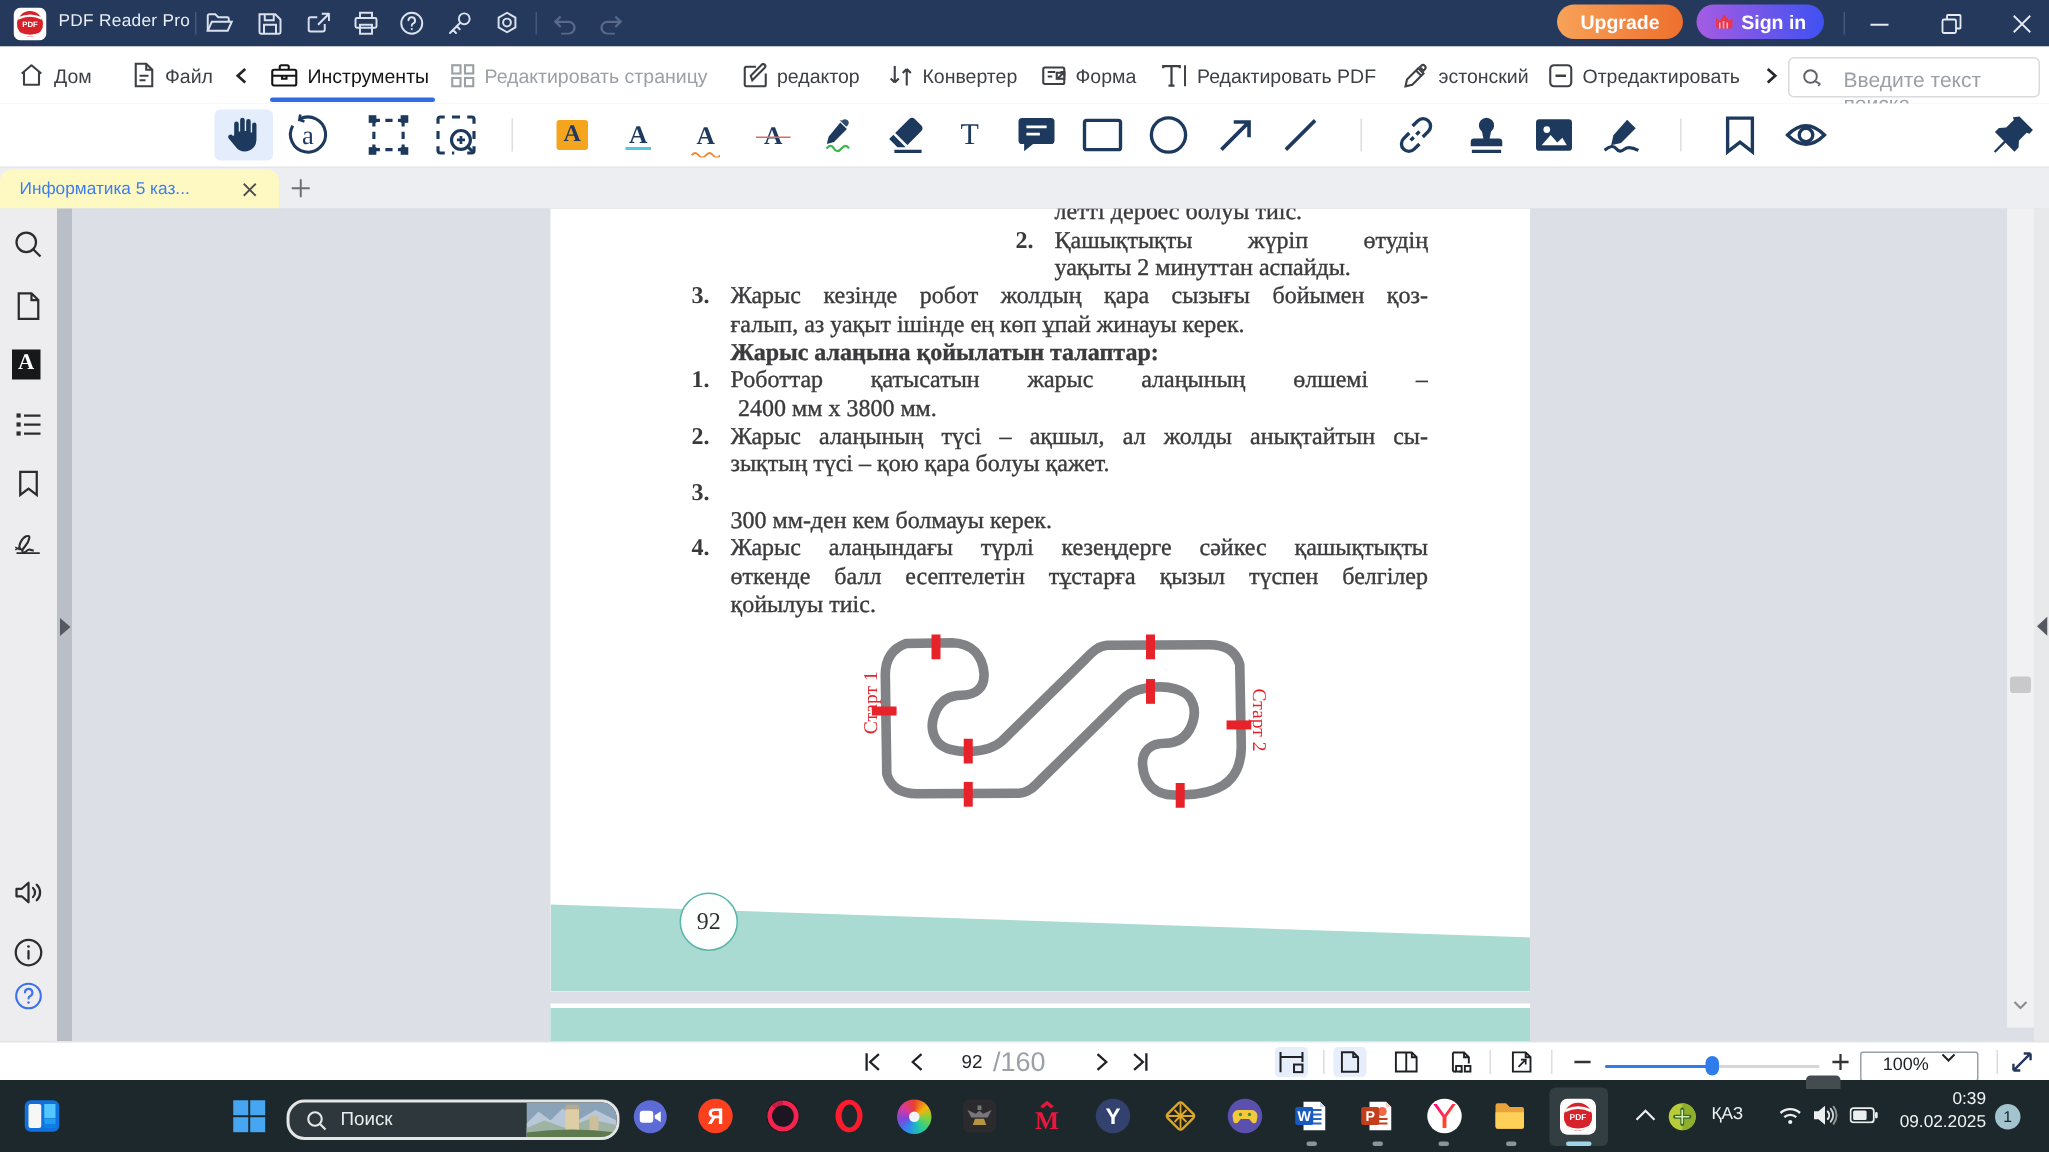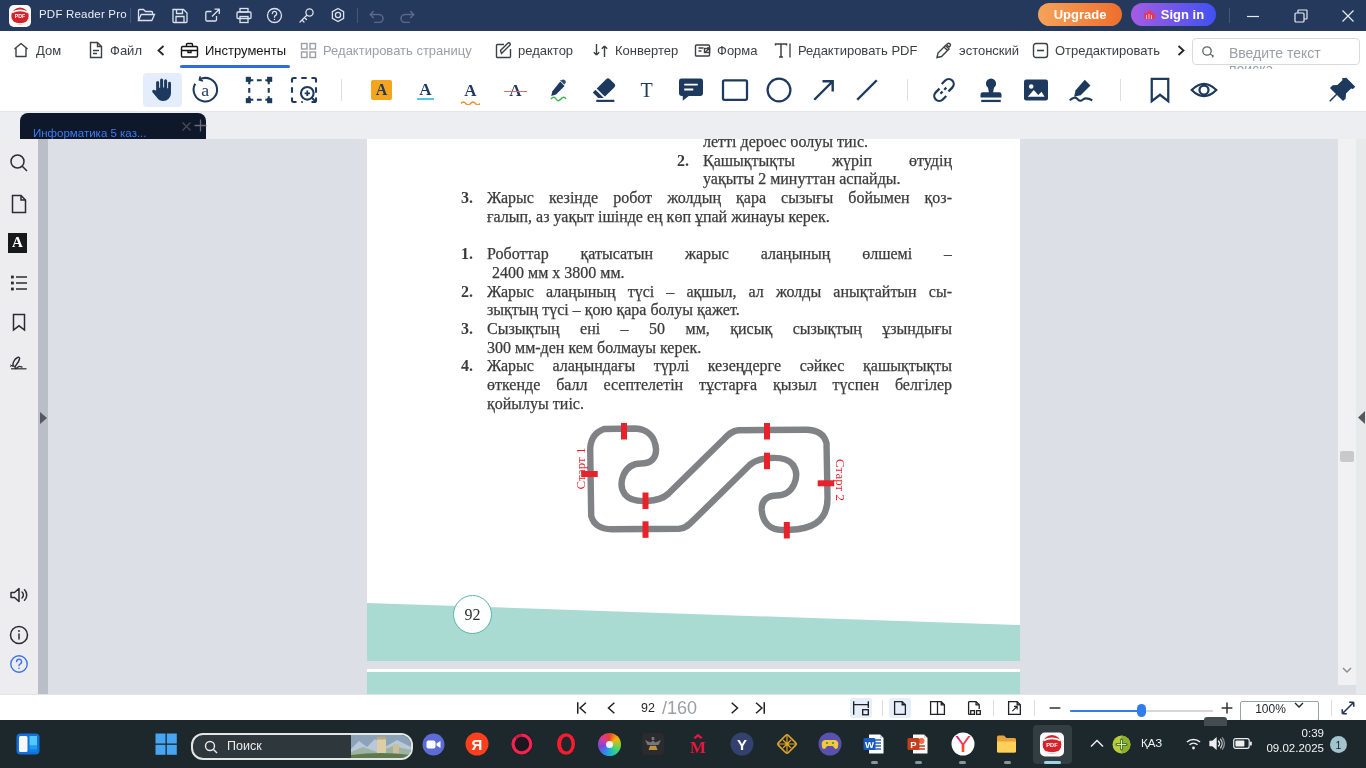--- a/index.html
+++ b/index.html
@@ -12,22 +12,22 @@
   
   #menurow{left:0;top:31px;width:1366px;height:38px;background:#ffffff;}
   .mitem{position:absolute;top:0;height:38px;display:flex;align-items:center;gap:6px;
          font-size:13px;color:#3c4045;white-space:nowrap;}
   
   #toolsrow{left:0;top:69px;width:1366px;height:42px;background:#ffffff;border-bottom:1px solid #e4e6e9;}
   .tico{position:absolute;top:0;height:42px;display:flex;align-items:center;justify-content:center;}
   .vsep{position:absolute;top:10px;width:1px;height:22px;background:#dcdee1;}
   
   #tabrow{left:0;top:112px;width:1366px;height:27px;background:#eceef2;}
-  #doctab{position:absolute;left:0;top:1px;width:186px;height:26px;background:#0f172a;border-radius:8px 8px 0 0;
-          display:flex;align-items:flex-end;margin-left:20px;}
+  #doctab{position:absolute;left:0;top:1px;width:186px;height:26px;background:#fef9c3;border-radius:8px 8px 0 0;
+          display:flex;align-items:center;}
   
   #sidebar{left:0;top:139px;width:38px;height:555px;background:#ededef;}
   #sidediv{left:38px;top:139px;width:10px;height:555px;background:#babec6;}
   .sico{position:absolute;left:8px;width:22px;height:22px;}
   
   #content{left:48px;top:139px;width:1290px;height:555px;background:#dcdfe6;overflow:hidden;}
   #page1{position:absolute;left:319px;top:0px;width:653px;height:522px;background:#ffffff;overflow:hidden;}
   #page2{position:absolute;left:319px;top:530px;width:653px;height:25px;background:#ffffff;}
   .dline{position:absolute;font-family:"Liberation Serif",serif;font-size:16px;color:#3b3b3d;white-space:nowrap;-webkit-text-stroke:0.25px #3b3b3d;}
   .djust{white-space:normal;text-align:justify;text-align-last:justify;height:19px;overflow:hidden;}
@@ -398,28 +398,28 @@
 <div class="abs" id="sidediv"></div>
 <div class="abs" id="content">
   <div id="page1">
     <div class="dline" style="left:336px;top:-6px">летті дербес болуы тиіс.</div>
     <div class="dnum" style="left:310px;top:12.7px">2.</div>
     <div class="dline djust" style="left:336px;top:12.7px;width:249px">Қашықтықты жүріп өтудің</div>
     <div class="dline" style="left:336px;top:31.4px">уақыты 2 минуттан аспайды.</div>
     <div class="dnum" style="left:94px;top:50.1px">3.</div>
     <div class="dline djust" style="left:120px;top:50.1px;width:465px">Жарыс кезінде робот жолдың қара сызығы бойымен қоз-</div>
     <div class="dline" style="left:120px;top:68.8px">ғалып, аз уақыт ішінде ең көп ұпай жинауы керек.</div>
+    <div class="dline" style="left:120px;top:87.5px;font-weight:bold">Жарыс алаңына қойылатын талаптар:</div>
     <div class="dnum" style="left:94px;top:106.2px">1.</div>
     <div class="dline djust" style="left:120px;top:106.2px;width:465px">Роботтар қатысатын жарыс алаңының өлшемі –</div>
     <div class="dline" style="left:125px;top:124.9px">2400 мм х 3800 мм.</div>
     <div class="dnum" style="left:94px;top:143.6px">2.</div>
     <div class="dline djust" style="left:120px;top:143.6px;width:465px">Жарыс алаңының түсі – ақшыл, ал жолды анықтайтын сы-</div>
     <div class="dline" style="left:120px;top:162.3px">зықтың түсі – қою қара болуы қажет.</div>
     <div class="dnum" style="left:94px;top:181px">3.</div>
-    <div class="dline djust" style="left:120px;top:181px;width:465px">Сызықтың ені – 50 мм, қисық сызықтың ұзындығы</div>
     <div class="dline" style="left:120px;top:199.7px">300 мм-ден кем болмауы керек.</div>
     <div class="dnum" style="left:94px;top:218.4px">4.</div>
     <div class="dline djust" style="left:120px;top:218.4px;width:465px">Жарыс алаңындағы түрлі кезеңдерге сәйкес қашықтықты</div>
     <div class="dline djust" style="left:120px;top:237.1px;width:465px">өткенде балл есептелетін тұстарға қызыл түспен белгілер</div>
     <div class="dline" style="left:120px;top:255.8px">қойылуы тиіс.</div>
 
     <svg class="abs" style="left:193px;top:276px" width="300" height="150" viewBox="560 415 300 150">
       <path d="M 604,429 L 635,428.5
         C 648,429 655,437 656,449 C 656.5,459 650,463.5 641,463.5
         C 633,463.5 627,467 623.5,475 C 620.5,482 621,489 625,494.5

